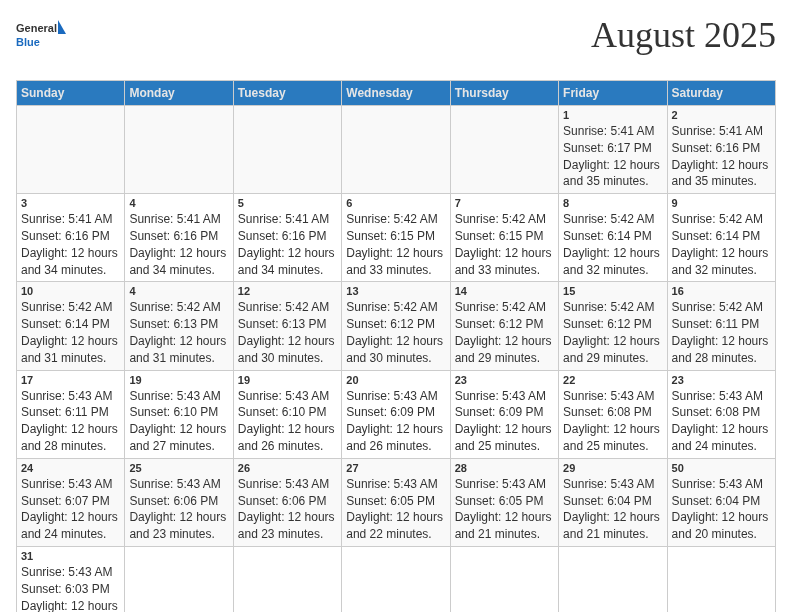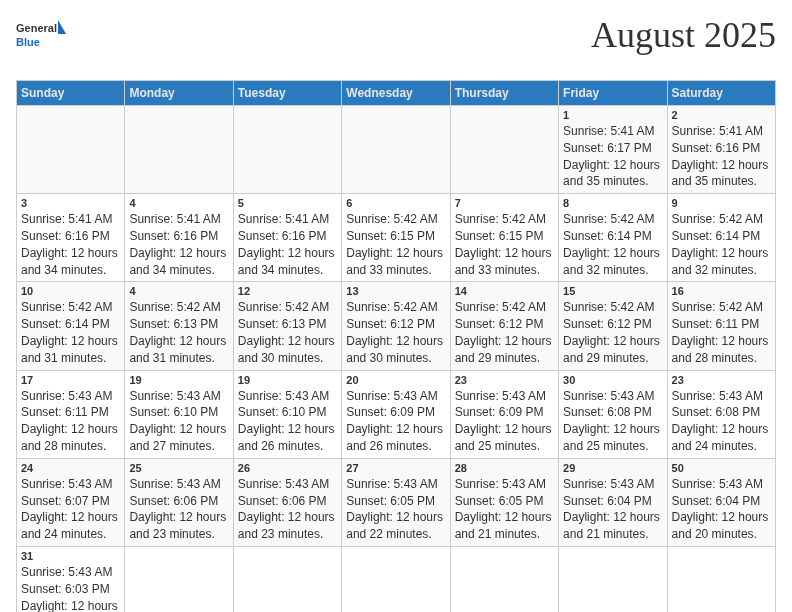--- a/index.html
+++ b/index.html
@@ -260,21 +260,21 @@
 and 26 minutes.</div>
         </td>
         <td>
           <span class="day-number">23</span>
           <div class="day-info">Sunrise: 5:43 AM
 Sunset: 6:09 PM
 Daylight: 12 hours
 and 25 minutes.</div>
         </td>
         <td>
-          <span class="day-number">30</span>
+          <span class="day-number">22</span>
           <div class="day-info">Sunrise: 5:43 AM
 Sunset: 6:08 PM
 Daylight: 12 hours
 and 25 minutes.</div>
         </td>
         <td>
           <span class="day-number">23</span>
           <div class="day-info">Sunrise: 5:43 AM
 Sunset: 6:08 PM
 Daylight: 12 hours

